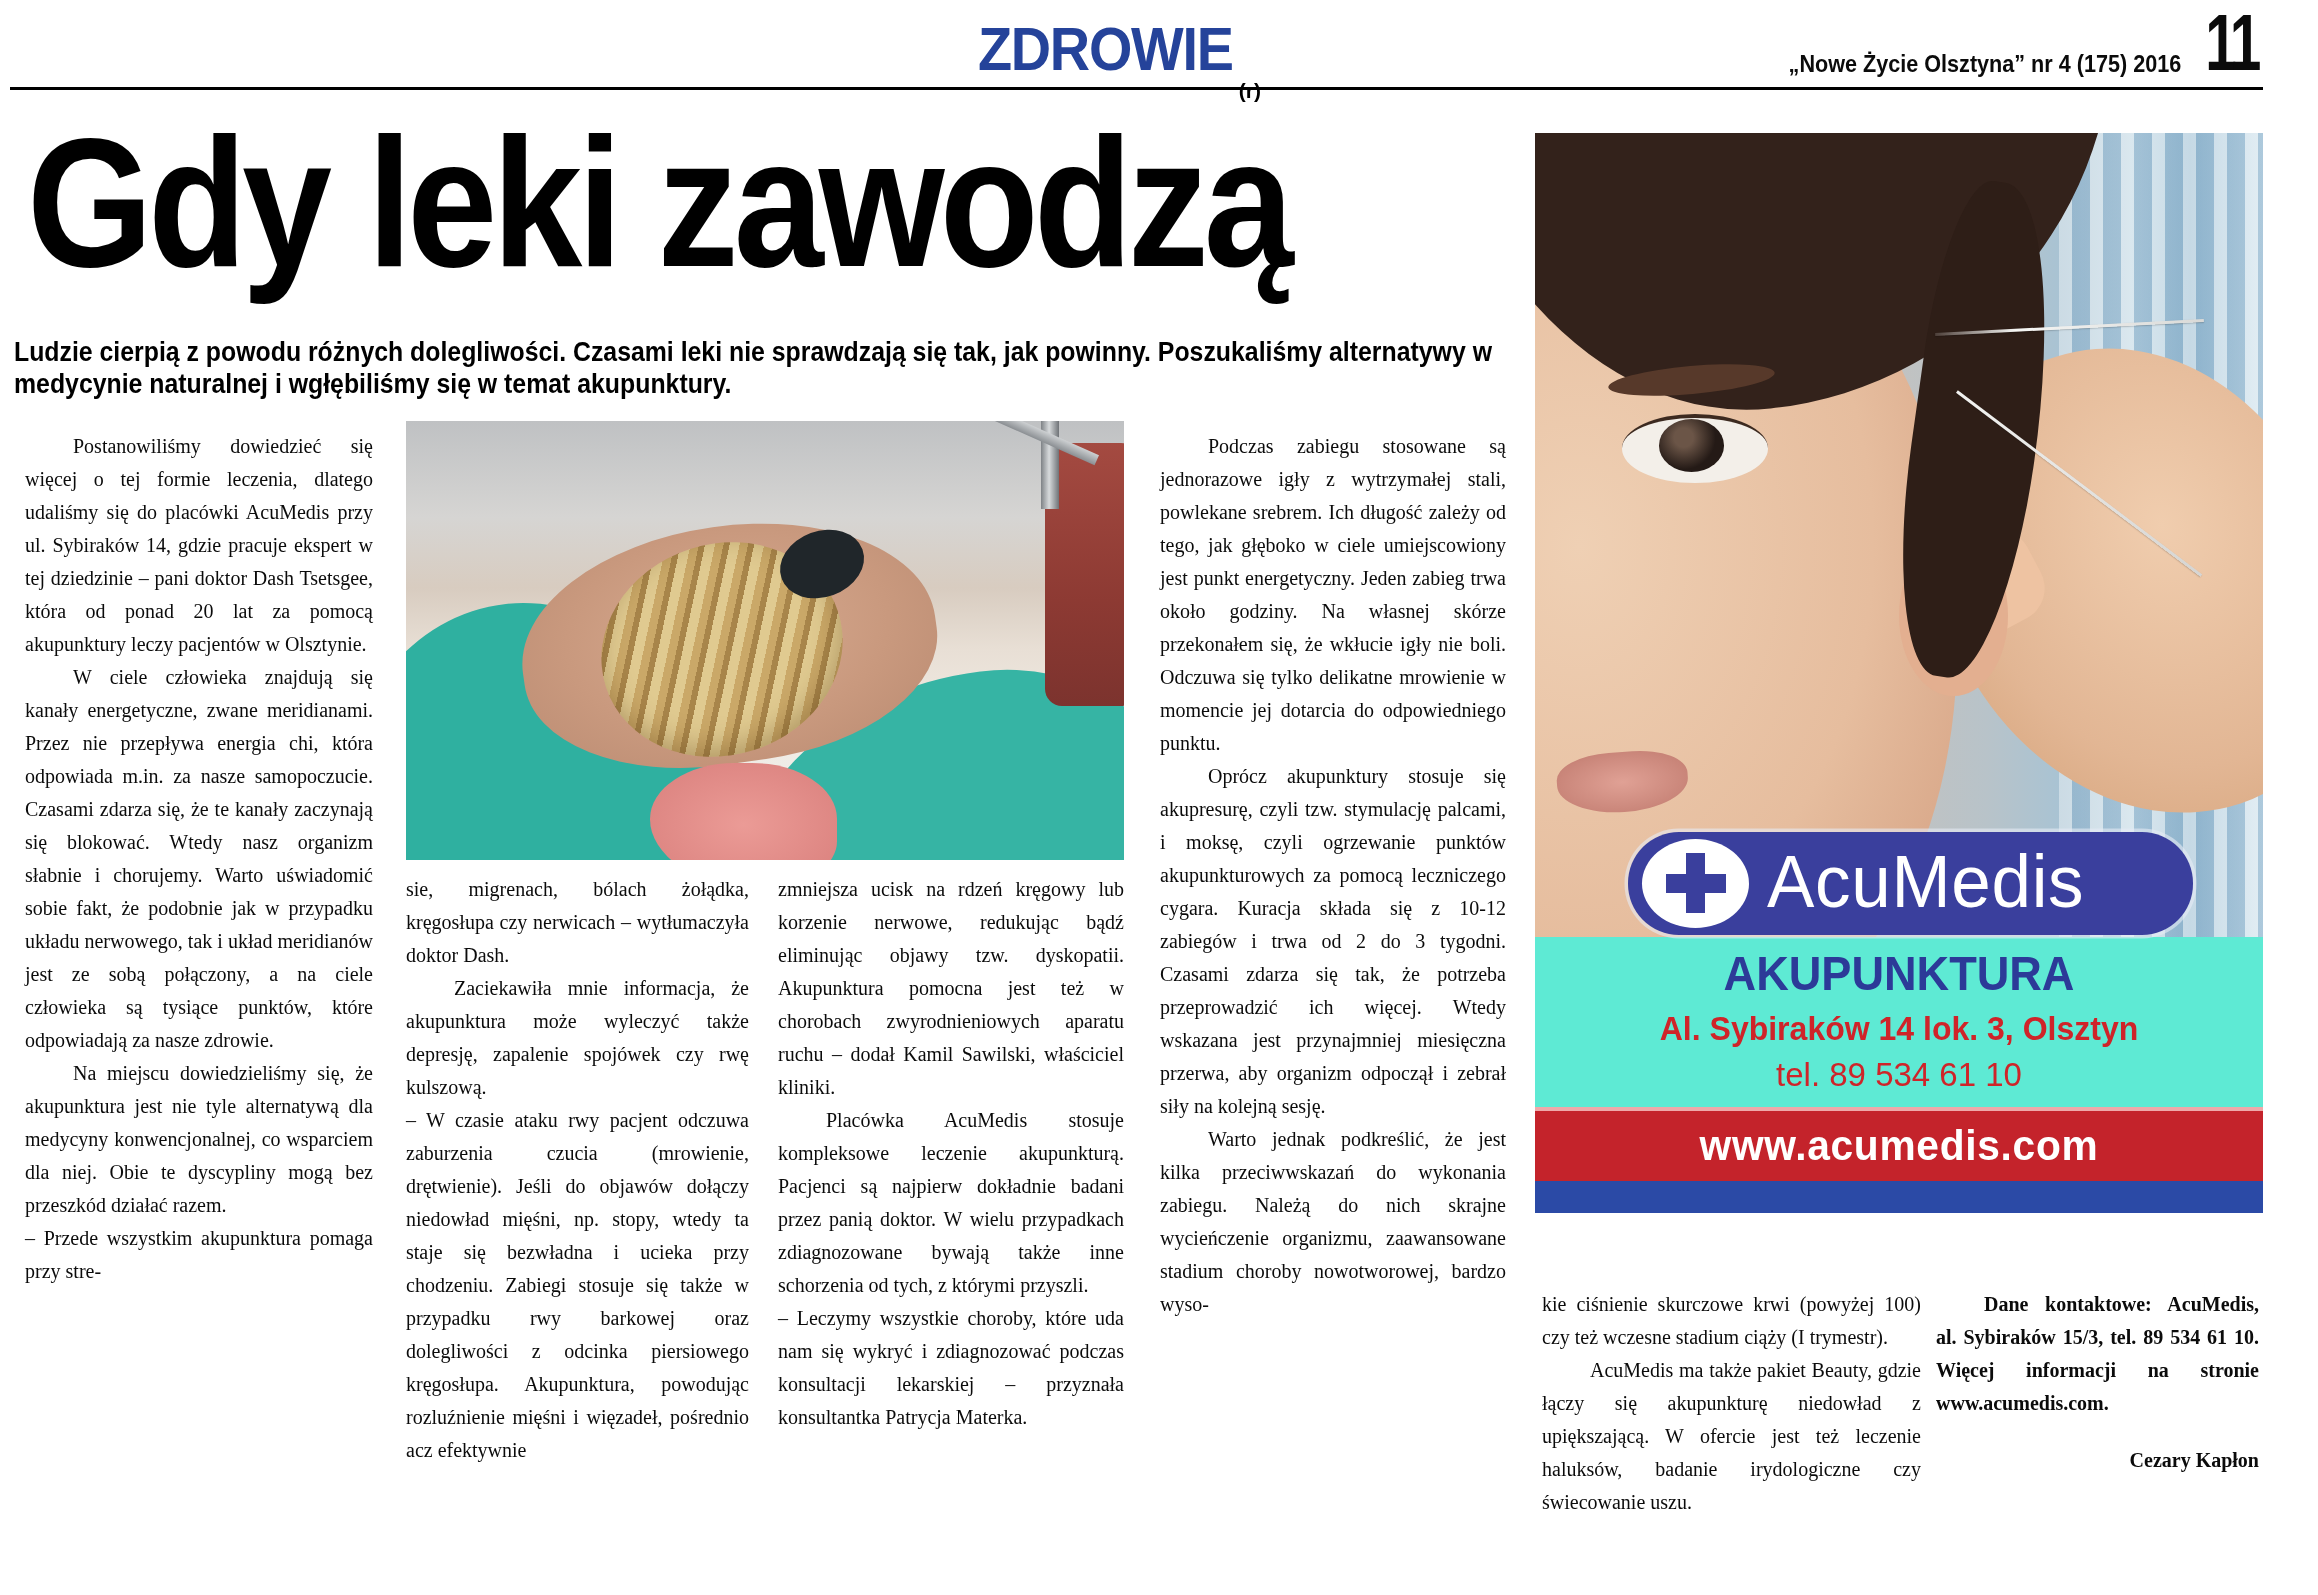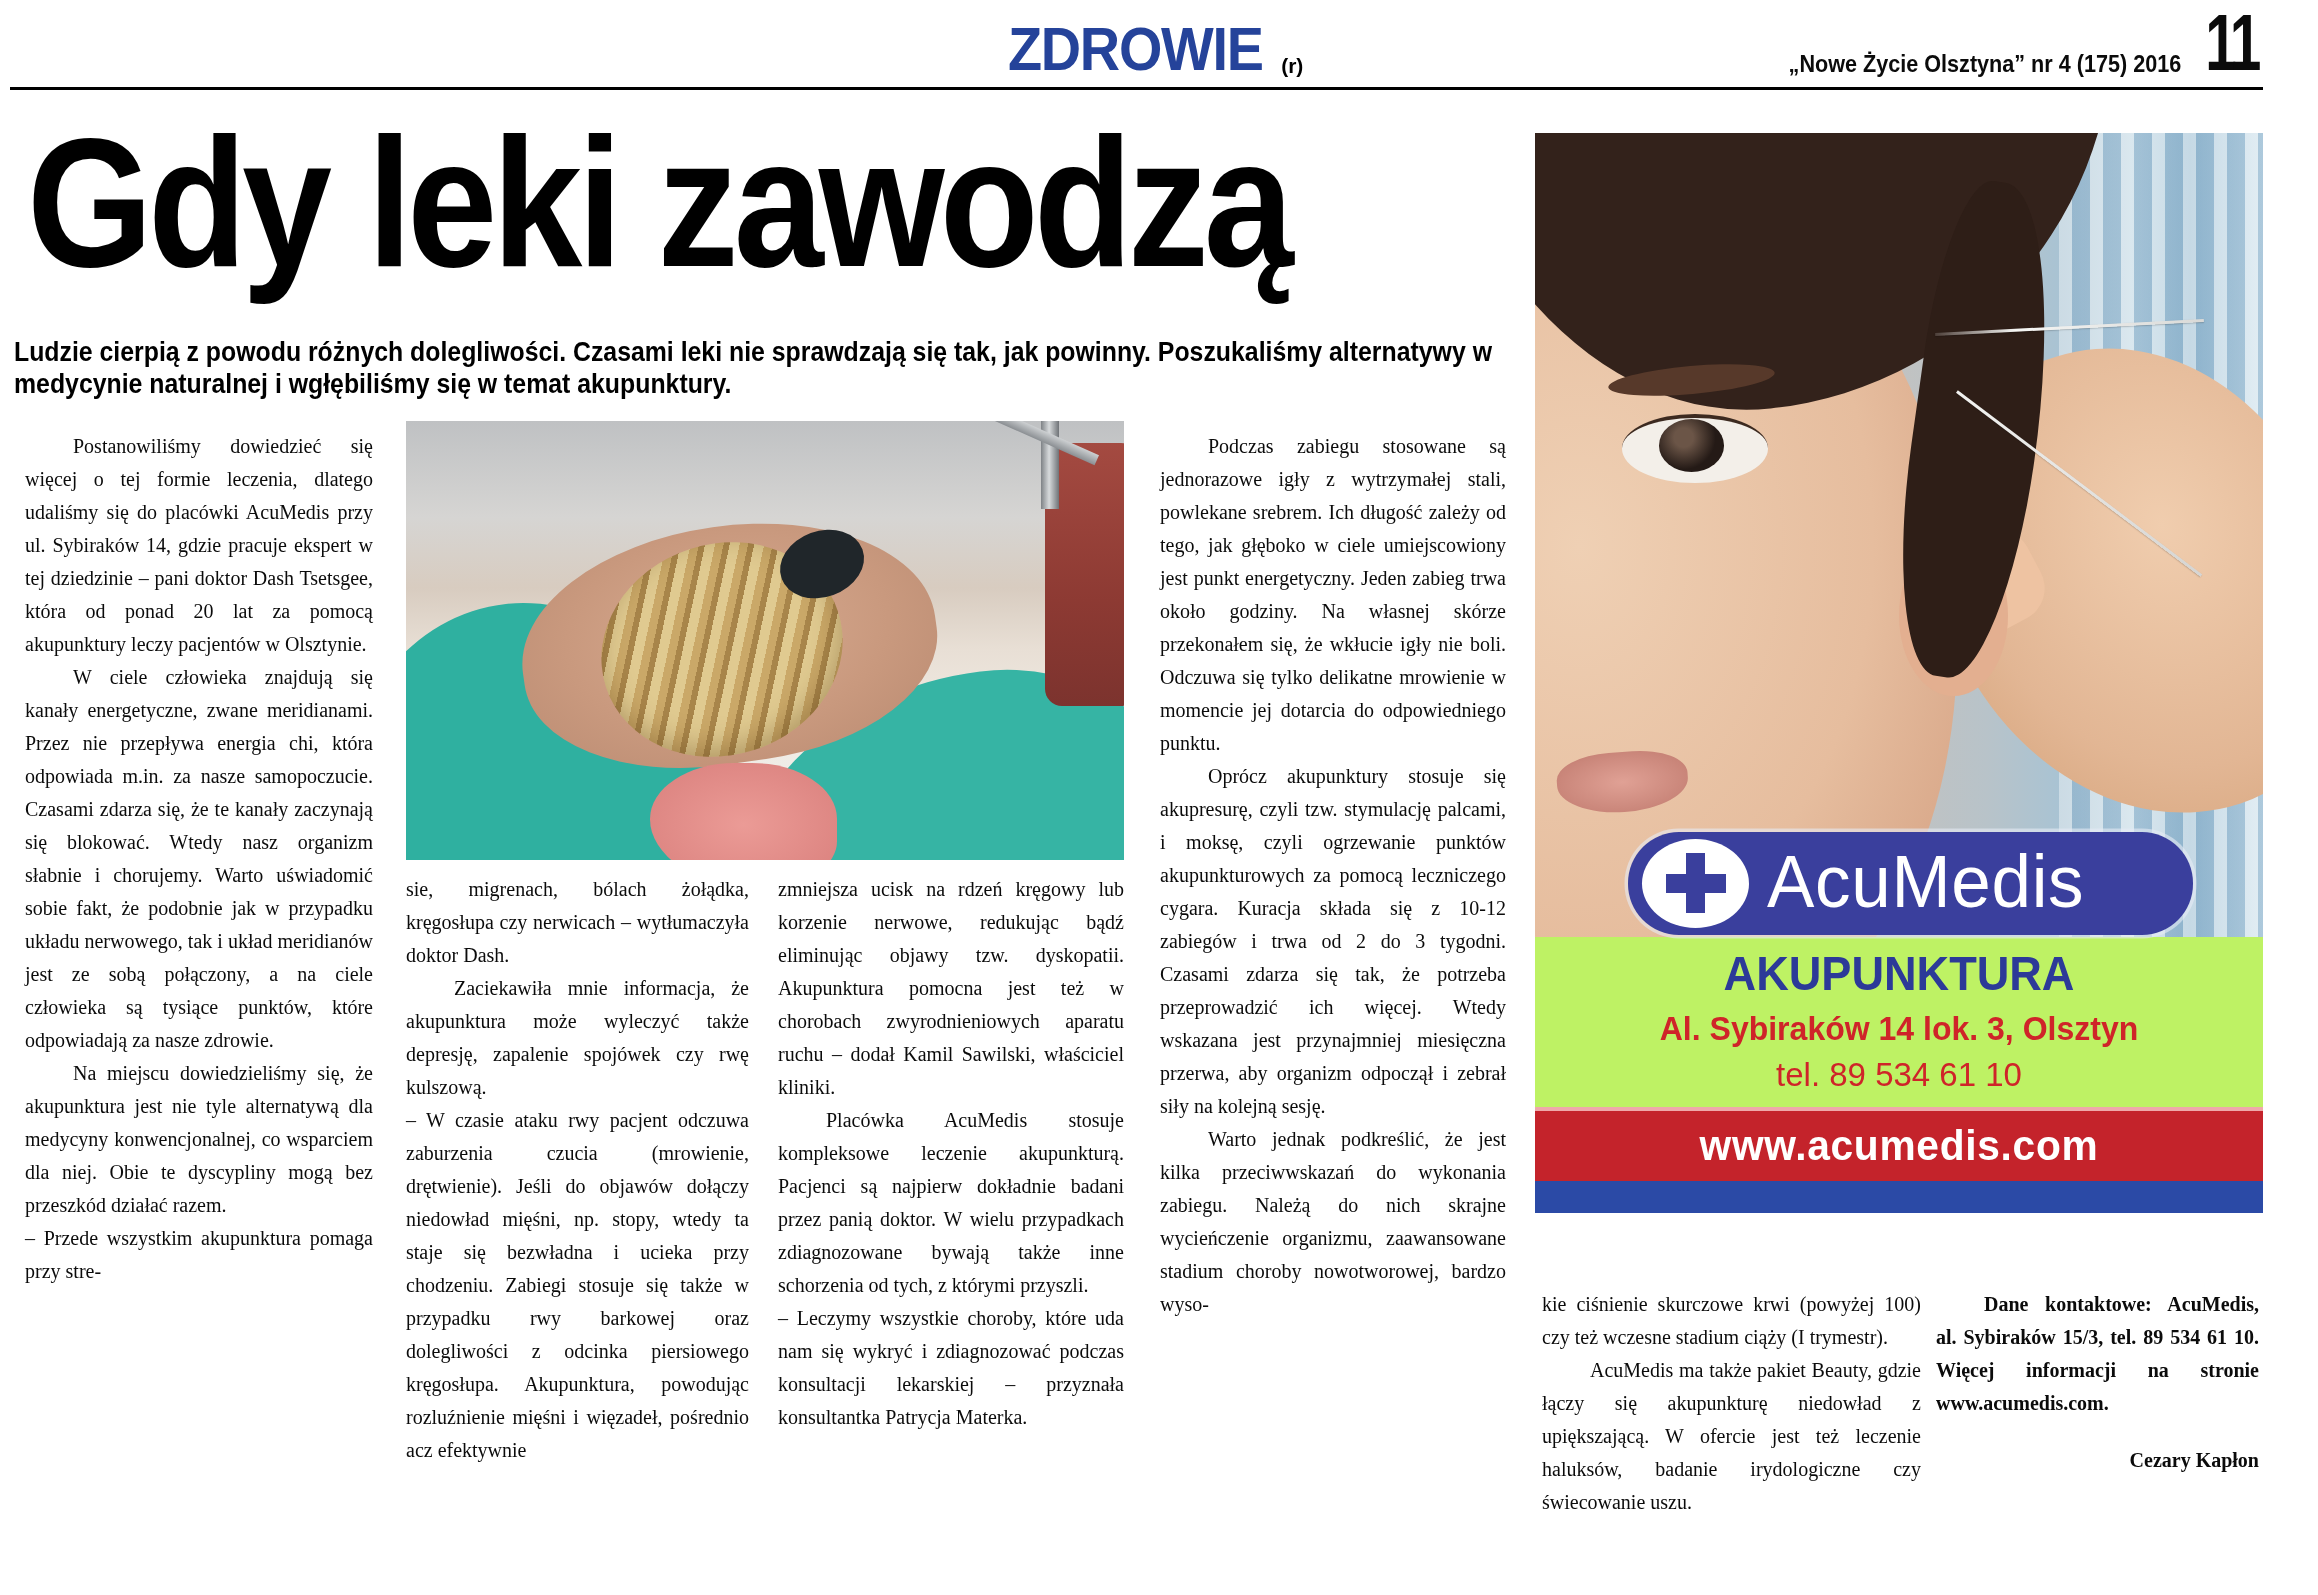--- a/index.html
+++ b/index.html
@@ -1,20 +1,20 @@
 <!DOCTYPE html>
 <html lang="pl" style="font-size:11.2px"><head>
 <meta charset="utf-8">
 <style>
   html,body{margin:0;padding:0;background:#ffffff;}
   .page{position:relative;width:2319px;height:1596px;background:#fff;overflow:hidden;
         font-family:"Liberation Serif",serif;color:#0b0b0b;}
 
   
-  .section-head{position:absolute;left:1008px;top:18px;display:flex;align-items:flex-end;}
+  .section-head{position:absolute;left:978px;top:18px;display:flex;align-items:flex-end;flex-direction:column;}
   .section-title{font-family:"Liberation Sans",sans-serif;font-weight:bold;font-size:62px;line-height:62px;
                  color:#25439a;letter-spacing:-1.4px;transform:scaleX(.9);transform-origin:left bottom;white-space:nowrap;}
   .section-suffix{font-family:"Liberation Sans",sans-serif;font-weight:bold;font-size:21px;line-height:21px;
                   color:#000;margin-left:-9.8px;padding-bottom:4.2px;}
   .issue-info{position:absolute;top:52px;right:138px;font-family:"Liberation Sans",sans-serif;font-weight:bold;
               font-size:24px;line-height:24px;transform:scaleX(.9);transform-origin:right center;white-space:nowrap;}
   .page-number{position:absolute;top:8.4px;right:62px;font-family:"Liberation Sans",sans-serif;font-weight:bold;
                font-size:79px;line-height:70px;letter-spacing:-5.6px;transform:scaleX(.72);transform-origin:right center;}
   .head-rule{position:absolute;left:9.8px;top:87px;width:2253px;height:2.8px;background:#000;}
 
@@ -52,21 +52,21 @@
             box-shadow:inset 0 -8.4px 28px rgba(90,60,20,.35);}
   .hair-tie{left:52%;top:25%;width:12%;height:15%;background:#20262a;border-radius:50%;transform:rotate(-20deg);}
   .pink-cloth{left:34%;bottom:-6%;width:26%;height:28%;border-radius:50% 50% 40% 60%;
               background:radial-gradient(#eb9b96,#d97f7c);}
   .stand-pole{right:9%;top:0;width:18px;height:20%;background:linear-gradient(90deg,#7e8286,#d7dadc 45%,#6f7377);}
   .stand-arm{right:3%;top:2%;width:17%;height:11.2px;background:linear-gradient(#cdd0d2,#8a8e92);transform:rotate(24deg);}
   .red-chair{right:-2%;top:5%;width:13%;height:60%;border-radius:17px;
              background:linear-gradient(180deg,#a44a41,#8d3a33 60%,#7c332e);}
 
   
-  .ad{position:absolute;left:1535px;top:133px;width:728px;height:1080px;background:#bef264;}
+  .ad{position:absolute;left:1535px;top:133px;width:728px;height:1080px;background:#5eead4;}
   .ad-photo{position:absolute;left:0;top:0;width:728px;height:804px;overflow:hidden;
             background:linear-gradient(90deg,#cac7c3 0%,#c3c2c0 48%,#b8c3c9 62%,#a9c3d3 72%,#c2d8e4 82%,#9fc0d4 90%,#cfe2ec 100%);}
   .ad-photo div{position:absolute;}
   .ad-stripes{right:0;top:0;width:28%;height:100%;
               background:repeating-linear-gradient(90deg,rgba(255,255,255,.4) 0 12.6px,rgba(110,155,190,.35) 12.6px 31px);}
   .ad-face{left:-22%;top:9%;width:80%;height:106%;border-radius:48%;
            background:radial-gradient(ellipse at 35% 40%,#efd0b4 0%,#e6bd9e 55%,#d6a486 85%);}
   .ad-hair{left:-14%;top:-20%;width:96%;height:54%;background:#33221b;
            border-radius:0 0 55% 45%/0 0 90% 100%;transform:rotate(-6deg);}
   .ad-hair-side{left:52%;top:6%;width:17%;height:62%;background:#2e1e17;

